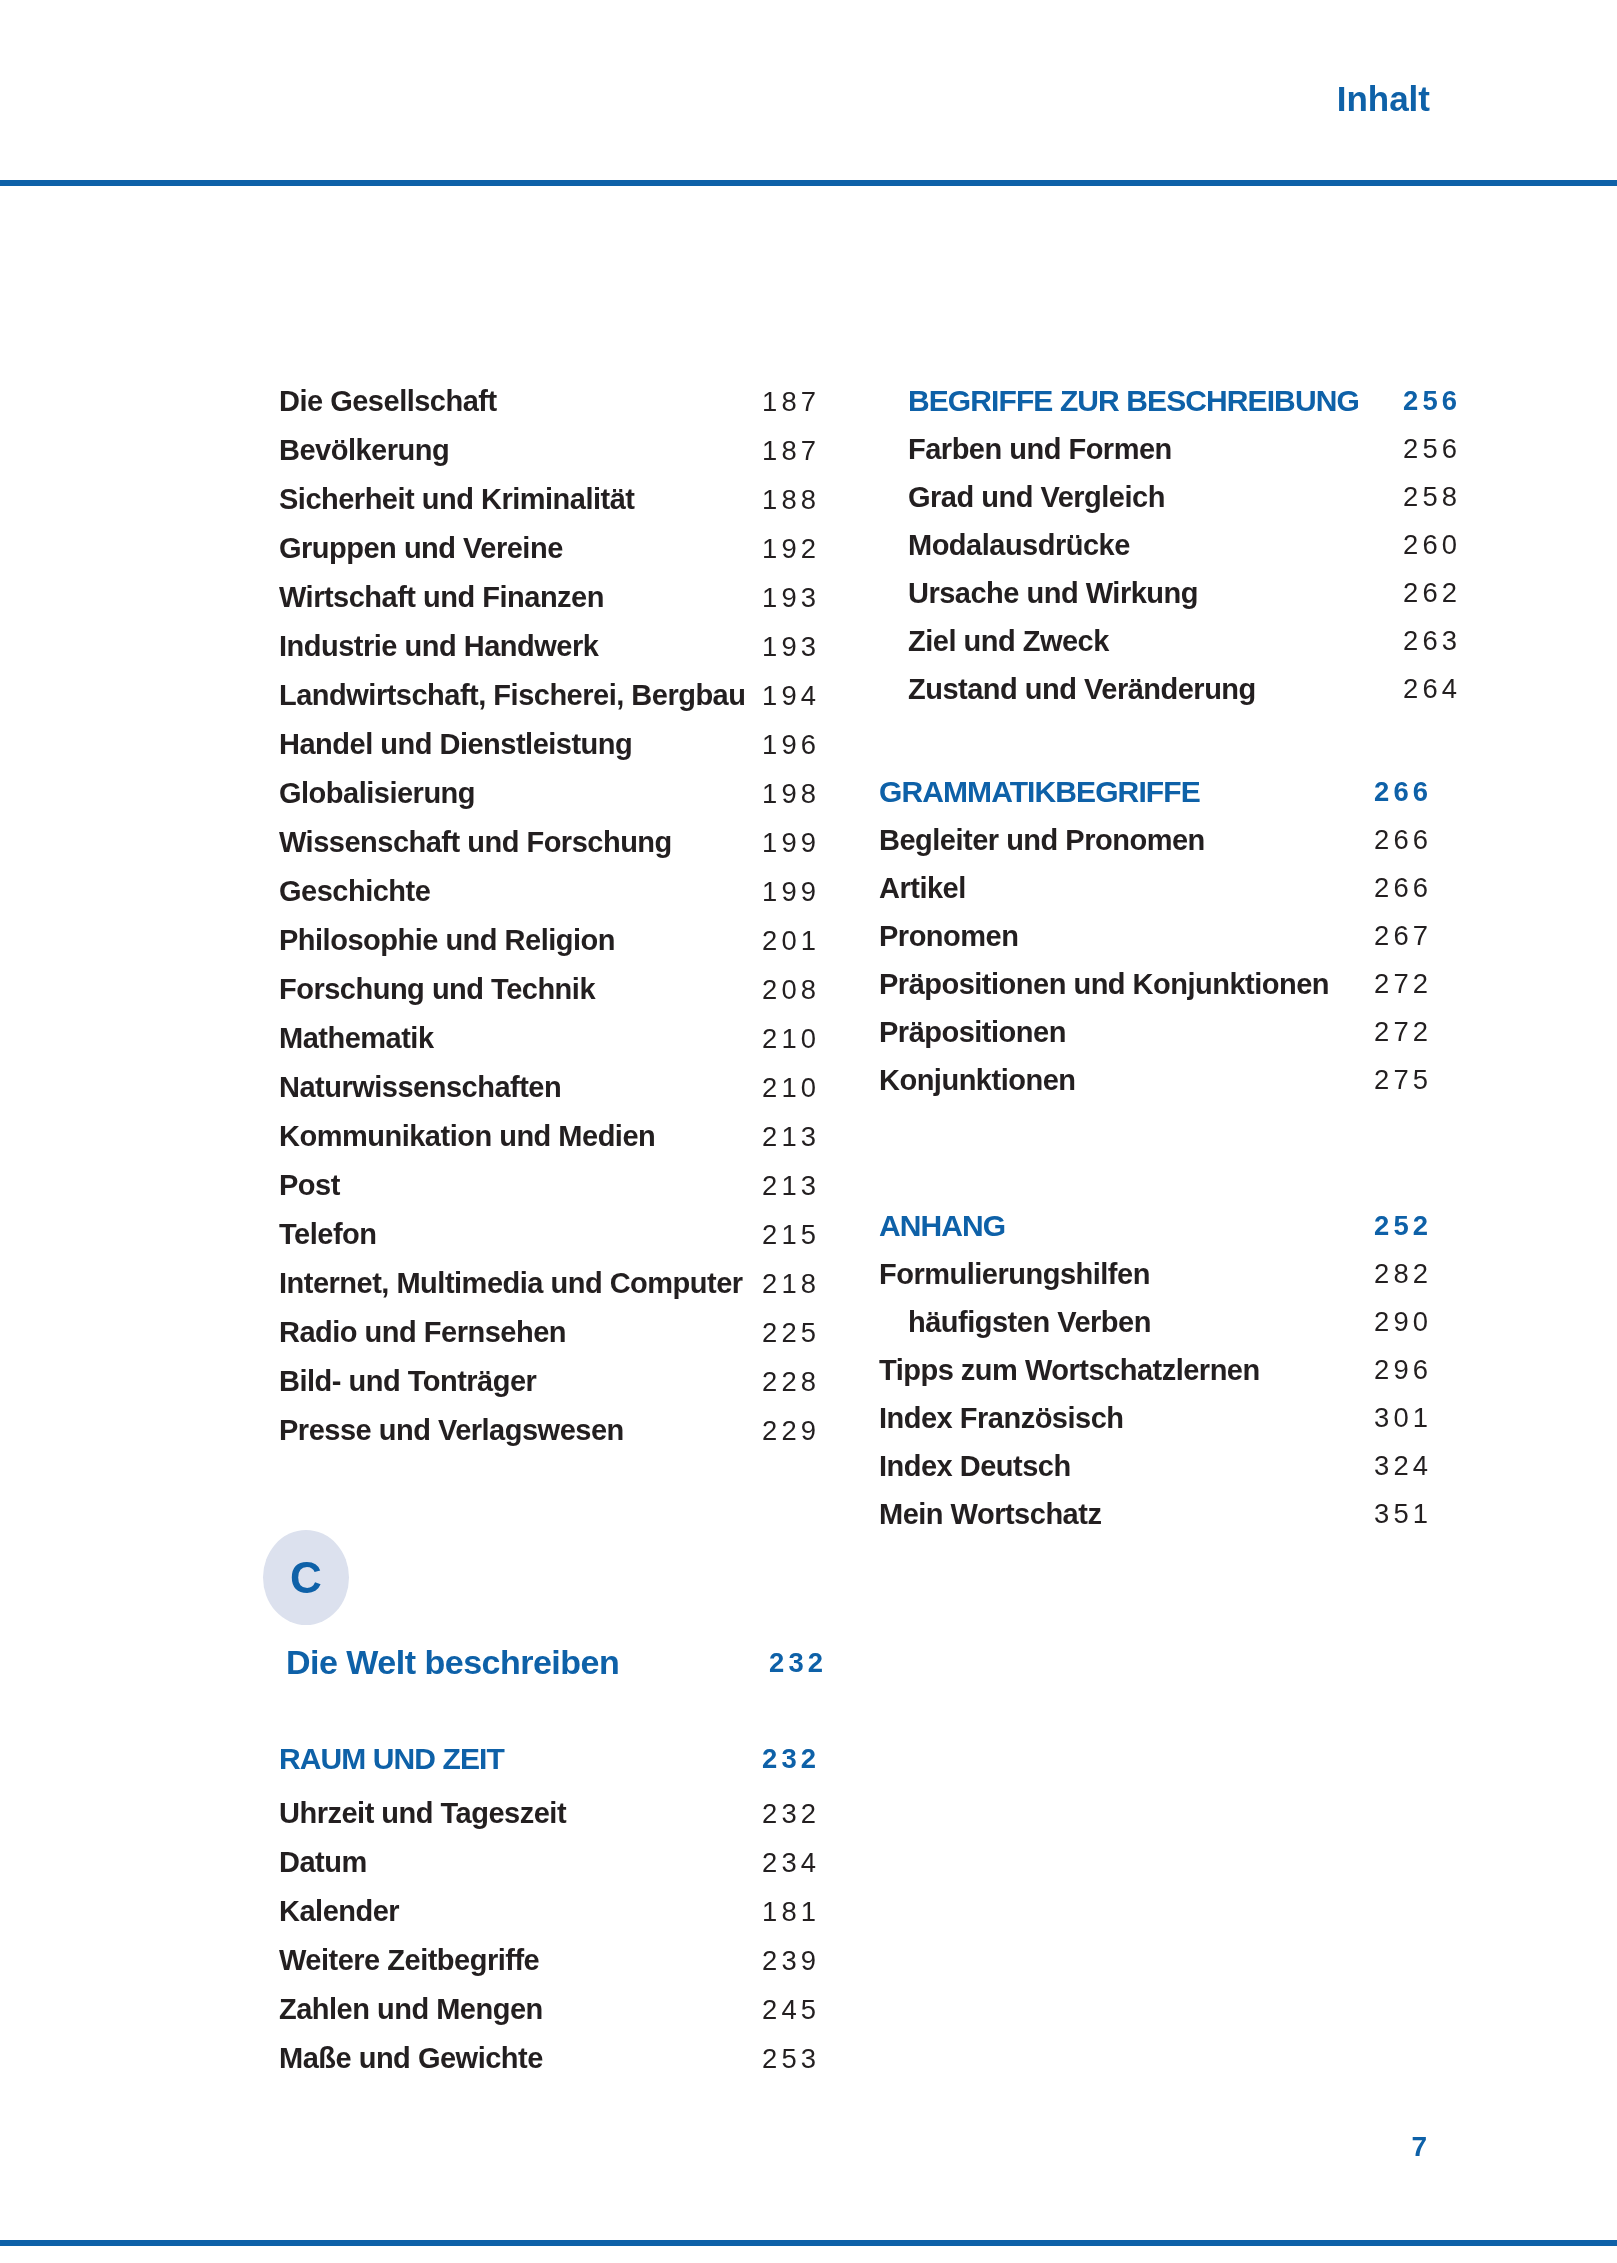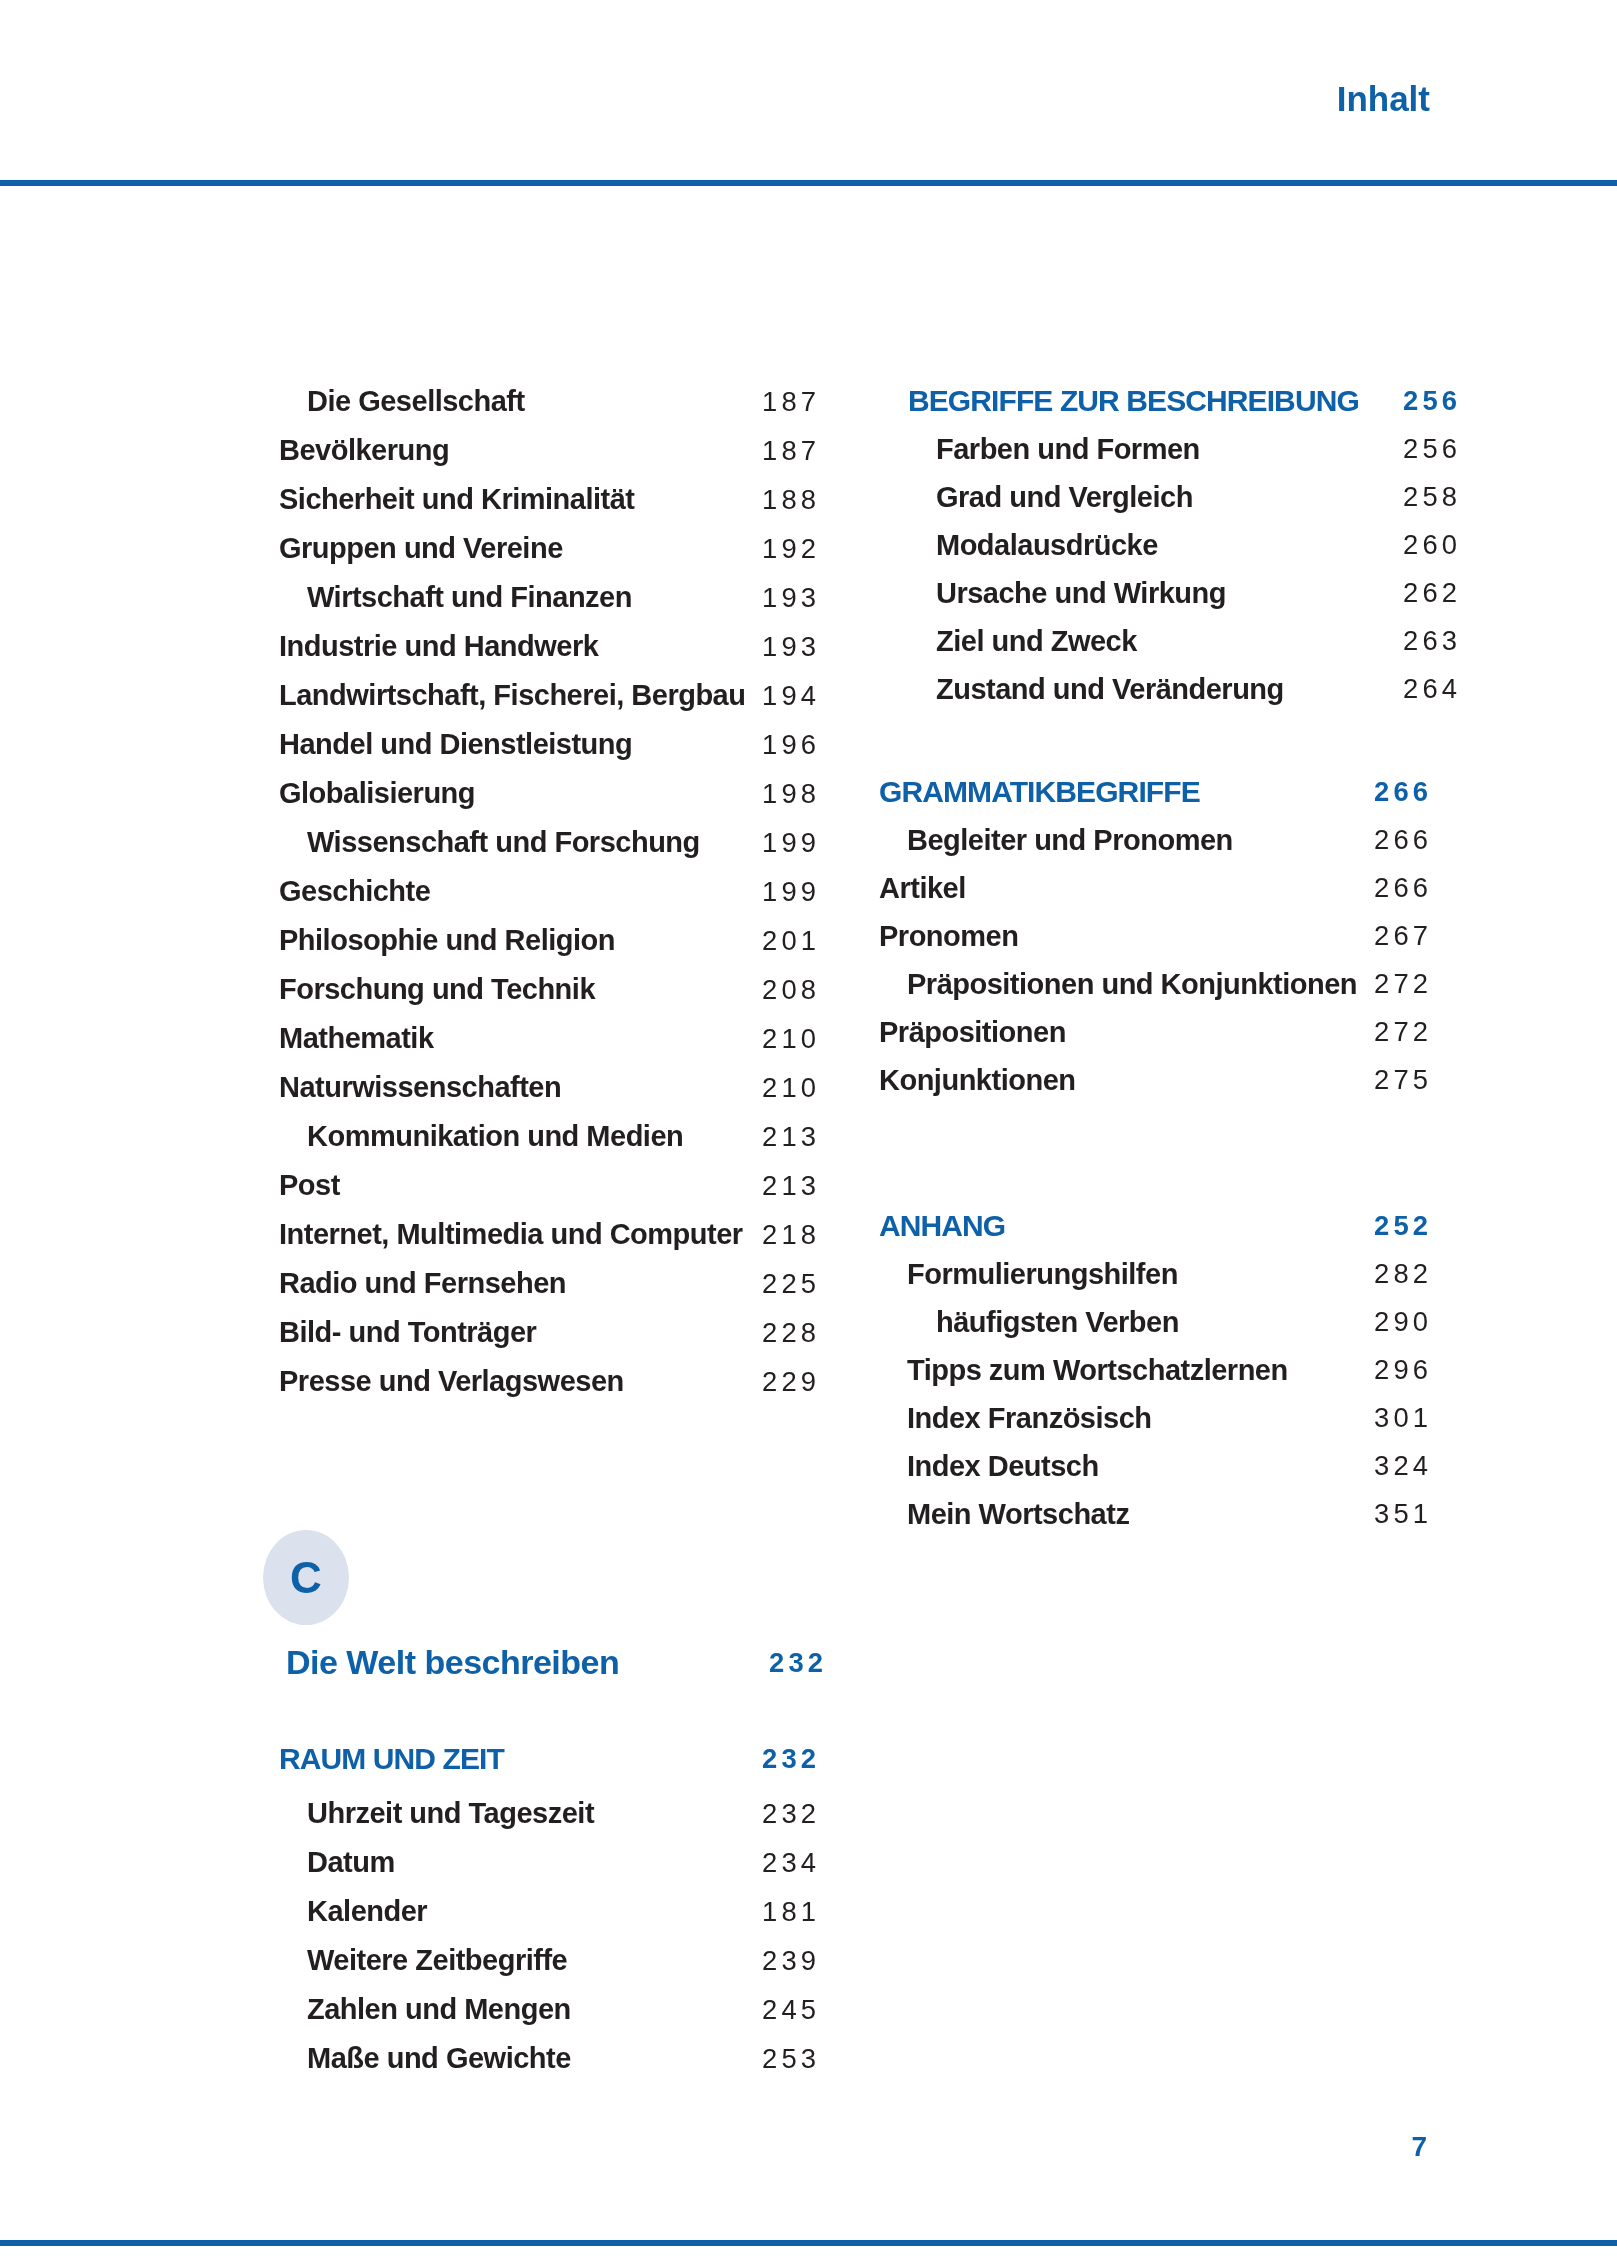--- a/index.html
+++ b/index.html
@@ -30,21 +30,21 @@
     height:49px;font-size:29px;letter-spacing:-0.5px;
   }
   .row.h52{height:48px;}
   .row.h53{height:48px;}
   .row .t{white-space:nowrap;font-weight:bold;}
   .row .p{
     position:absolute;right:0;top:50%;transform:translateY(-50%);
     font-size:27.4px;letter-spacing:4.1px;margin-right:-4.1px;
     font-weight:normal;white-space:nowrap;
   }
-  .row.bold .t{font-weight:bold;margin-left:28px;}
+  .row.bold .t{font-weight:bold;}
   .row.indent .t{padding-left:29px;}
   .row.sec-header{color:var(--accent,#0e61a8);}
   .row.sec-header .t{font-weight:bold;font-size:30px;letter-spacing:-0.9px;}
   .row.sec-header .p{color:var(--accent,#0e61a8);font-weight:bold;}
 
   #part-circle{
     position:absolute;left:263px;top:1530px;width:86px;height:95px;
     border-radius:50%;background:var(--circle,#dce1ee);
     display:flex;align-items:center;justify-content:center;
   }
@@ -137,20 +137,24 @@
       </div>
       <div class="row bold">
         <span class="t">Kommunikation und Medien</span>
         <span class="p">213</span>
       </div>
       <div class="row">
         <span class="t">Post</span>
         <span class="p">213</span>
       </div>
       <div class="row">
+        <span class="t">Telefon</span>
+        <span class="p">215</span>
+      </div>
+      <div class="row">
         <span class="t">Internet, Multimedia und Computer</span>
         <span class="p">218</span>
       </div>
       <div class="row">
         <span class="t">Radio und Fernsehen</span>
         <span class="p">225</span>
       </div>
       <div class="row">
         <span class="t">Bild- und Tonträger</span>
         <span class="p">228</span>

